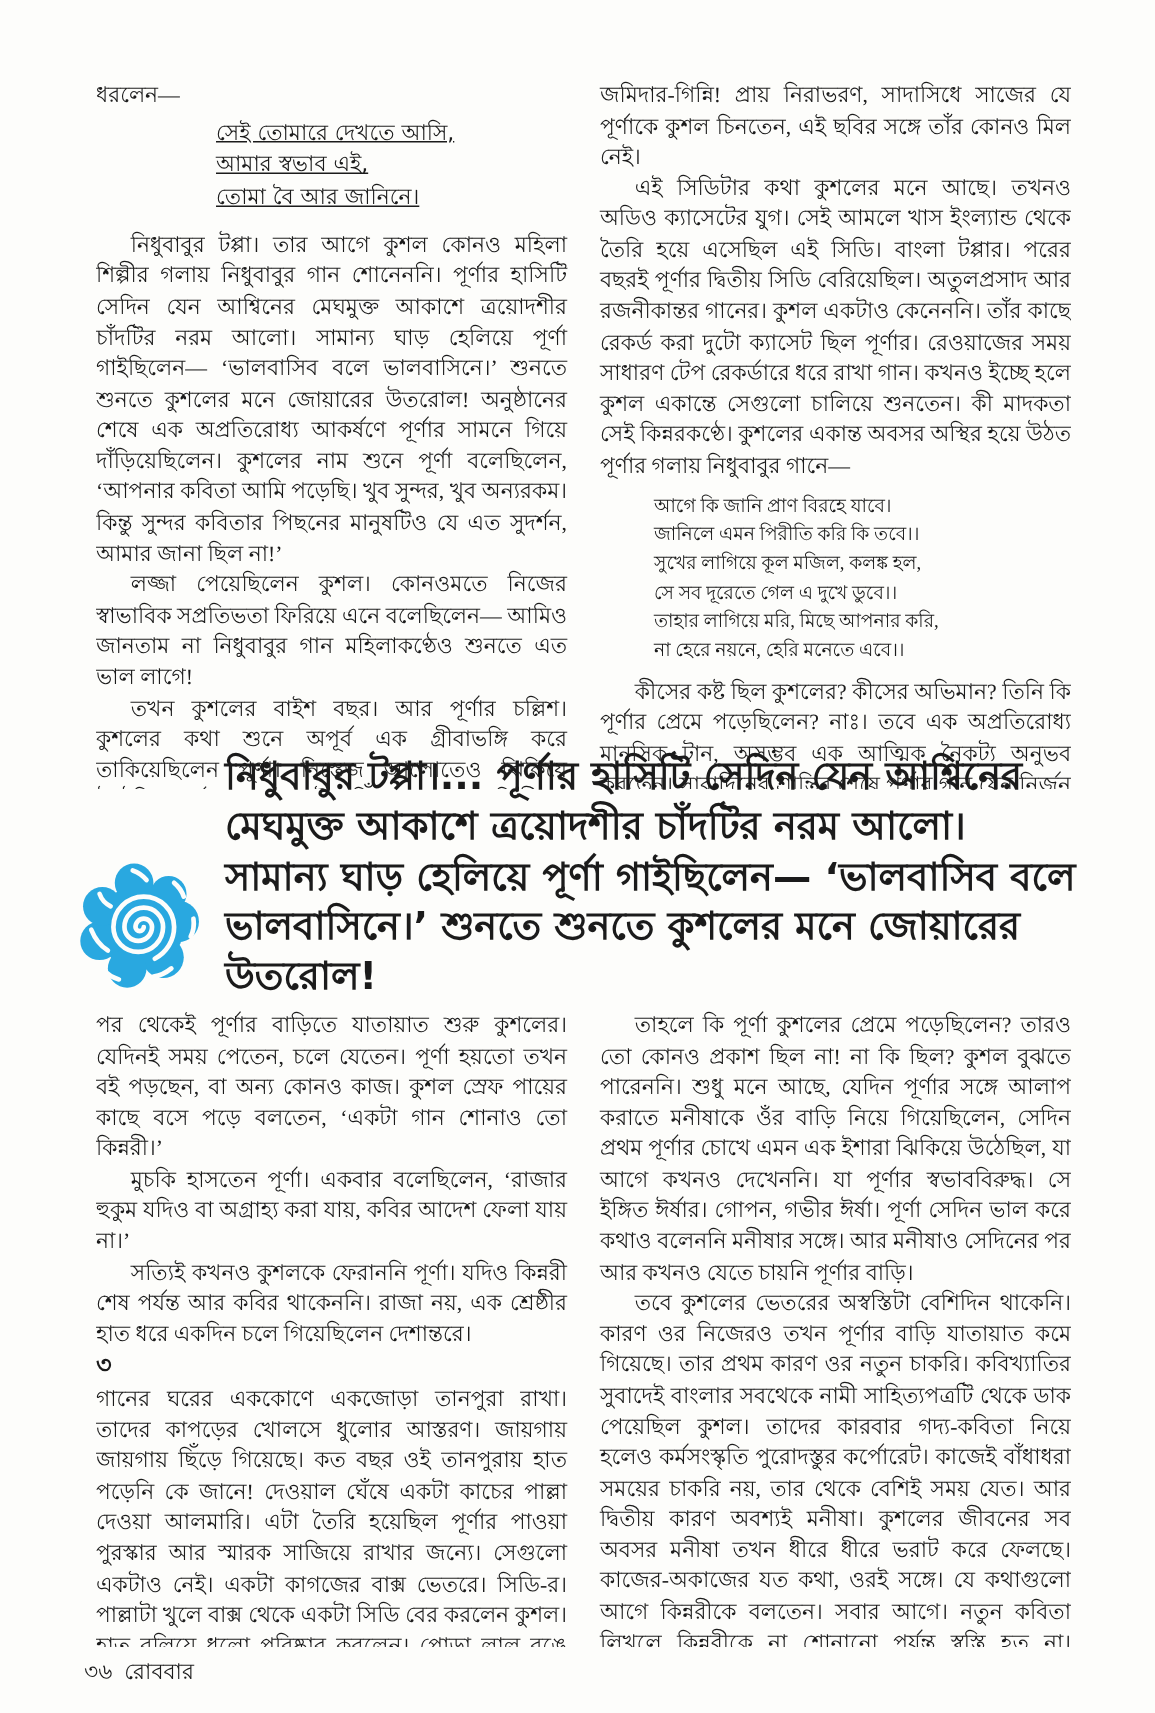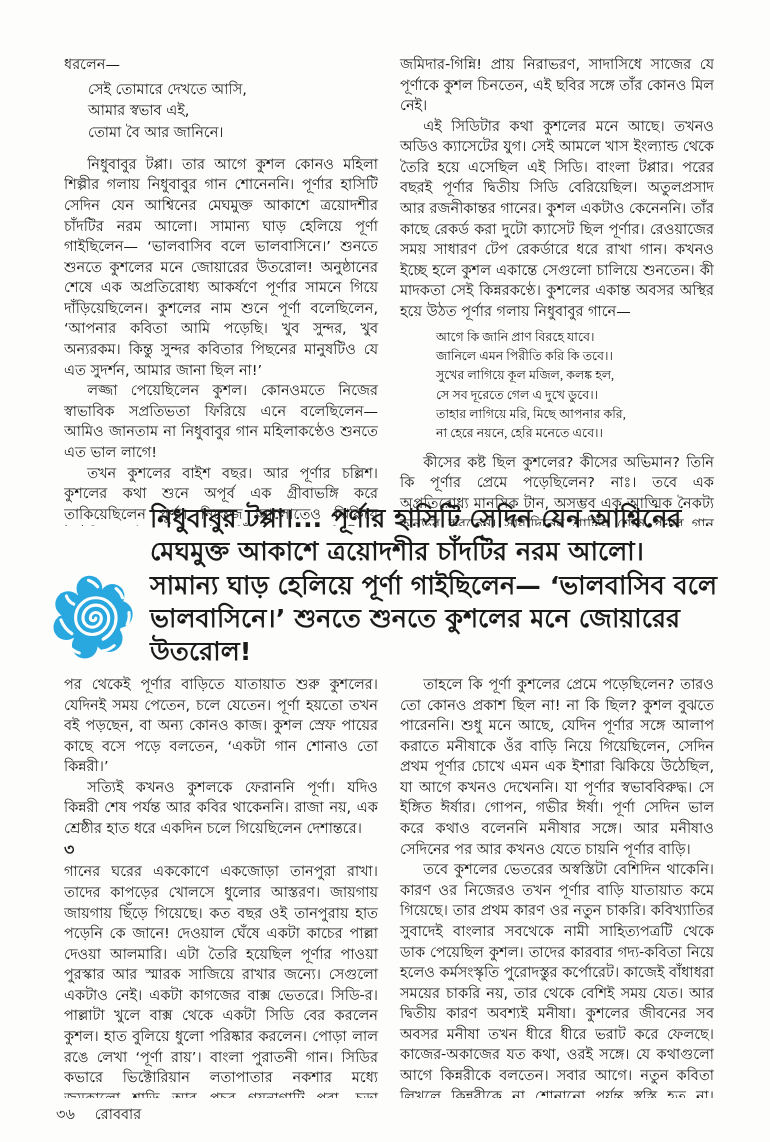--- a/index.html
+++ b/index.html
@@ -20,24 +20,24 @@
   .band-top{top:54px;height:472px;}
   .band-bottom{top:674px;height:424px;}
   .cols{display:flex;gap:22px;height:100%;}
   .col{flex:1 1 0;min-width:0;}
   .bodytext{
     font-size:14.5px;
     line-height:1.42;
     text-align:justify;
     letter-spacing:0;
   }
-  .bodytext p{margin:0;}
+  .bodytext p{margin:0;font-family:Liberation Serif, serif;}
   .bodytext p.indent{text-indent:1.6em;}
   .lead-in{margin:0 0 2px 0;}
-  .verse{margin:4px 0 10px 24px;line-height:1.5;}
+  .verse{margin:4px 0 10px 80px;line-height:1.5;text-decoration:underline;}
   .verse div{white-space:nowrap;}
   .song-verse{
     margin:6px 0 8px 36px;
     font-size:12.5px;
     line-height:1.55;
     font-family:Liberation Serif, serif;
   }
   .song-verse div{white-space:nowrap;}
   .section-num{
     font-weight:bold;
@@ -60,21 +60,21 @@
     font-size:25.5px;
     font-weight:600;
     line-height:1.3;
     text-align:left;
   }
   
   .page-footer{
     position:absolute;
     left:56px;top:1103px;
     font-size:14.5px;
-    display:flex;gap:20px;
+    display:flex;gap:8px;
   }
 </style>
 </head>
 <body>
 
 <div class="page">
 
   <div class="band band-top">
     <div class="cols">
       <div class="col bodytext">
@@ -130,20 +130,21 @@
         </g>
       </svg>
     </div>
     <div class="pull-quote">নিধুবাবুর টপ্পা।... পূর্ণার হাসিটি সেদিন যেন আশ্বিনের মেঘমুক্ত আকাশে ত্রয়োদশীর চাঁদটির নরম আলো। সামান্য ঘাড় হেলিয়ে পূর্ণা গাইছিলেন— ‘ভালবাসিব বলে ভালবাসিনে।’ শুনতে শুনতে কুশলের মনে জোয়ারের উতরোল!</div>
   </div>
 
   <div class="band band-bottom">
     <div class="cols">
       <div class="col bodytext">
         <p>পর থেকেই পূর্ণার বাড়িতে যাতায়াত শুরু কুশলের। যেদিনই সময় পেতেন, চলে যেতেন। পূর্ণা হয়তো তখন বই পড়ছেন, বা অন্য কোনও কাজ। কুশল স্রেফ পায়ের কাছে বসে পড়ে বলতেন, ‘একটা গান শোনাও তো কিন্নরী।’</p>
+        <p class="indent">মুচকি হাসতেন পূর্ণা। একবার বলেছিলেন, ‘রাজার হুকুম যদিও বা অগ্রাহ্য করা যায়, কবির আদেশ ফেলা যায় না।’</p>
         <p class="indent">সত্যিই কখনও কুশলকে ফেরাননি পূর্ণা। যদিও কিন্নরী শেষ পর্যন্ত আর কবির থাকেননি। রাজা নয়, এক শ্রেষ্ঠীর হাত ধরে একদিন চলে গিয়েছিলেন দেশান্তরে।</p>
         <p class="section-num">৩</p>
         <p>গানের ঘরের এককোণে একজোড়া তানপুরা রাখা। তাদের কাপড়ের খোলসে ধুলোর আস্তরণ। জায়গায় জায়গায় ছিঁড়ে গিয়েছে। কত বছর ওই তানপুরায় হাত পড়েনি কে জানে! দেওয়াল ঘেঁষে একটা কাচের পাল্লা দেওয়া আলমারি। এটা তৈরি হয়েছিল পূর্ণার পাওয়া পুরস্কার আর স্মারক সাজিয়ে রাখার জন্যে। সেগুলো একটাও নেই। একটা কাগজের বাক্স ভেতরে। সিডি-র। পাল্লাটা খুলে বাক্স থেকে একটা সিডি বের করলেন কুশল। হাত বুলিয়ে ধুলো পরিষ্কার করলেন। পোড়া লাল রঙে লেখা ‘পূর্ণা রায়’। বাংলা পুরাতনী গান। সিডির কভারে ভিক্টোরিয়ান লতাপাতার নকশার মধ্যে জমকালো শাড়ি আর প্রচুর গয়নাগাটি পরা, চড়া সাজগোজ করা পূর্ণার ছবি। যেন</p>
       </div>
       <div class="col bodytext">
         <p class="indent">তাহলে কি পূর্ণা কুশলের প্রেমে পড়েছিলেন? তারও তো কোনও প্রকাশ ছিল না! না কি ছিল? কুশল বুঝতে পারেননি। শুধু মনে আছে, যেদিন পূর্ণার সঙ্গে আলাপ করাতে মনীষাকে ওঁর বাড়ি নিয়ে গিয়েছিলেন, সেদিন প্রথম পূর্ণার চোখে এমন এক ইশারা ঝিকিয়ে উঠেছিল, যা আগে কখনও দেখেননি। যা পূর্ণার স্বভাববিরুদ্ধ। সে ইঙ্গিত ঈর্ষার। গোপন, গভীর ঈর্ষা। পূর্ণা সেদিন ভাল করে কথাও বলেননি মনীষার সঙ্গে। আর মনীষাও সেদিনের পর আর কখনও যেতে চায়নি পূর্ণার বাড়ি।</p>
         <p class="indent">তবে কুশলের ভেতরের অস্বস্তিটা বেশিদিন থাকেনি। কারণ ওর নিজেরও তখন পূর্ণার বাড়ি যাতায়াত কমে গিয়েছে। তার প্রথম কারণ ওর নতুন চাকরি। কবিখ্যাতির সুবাদেই বাংলার সবথেকে নামী সাহিত্যপত্রটি থেকে ডাক পেয়েছিল কুশল। তাদের কারবার গদ্য-কবিতা নিয়ে হলেও কর্মসংস্কৃতি পুরোদস্তুর কর্পোরেট। কাজেই বাঁধাধরা সময়ের চাকরি নয়, তার থেকে বেশিই সময় যেত। আর দ্বিতীয় কারণ অবশ্যই মনীষা। কুশলের জীবনের সব অবসর মনীষা তখন ধীরে ধীরে ভরাট করে ফেলছে। কাজের-অকাজের যত কথা, ওরই সঙ্গে। যে কথাগুলো আগে কিন্নরীকে বলতেন। সবার আগে। নতুন কবিতা লিখলে কিন্নরীকে না শোনানো পর্যন্ত স্বস্তি হত না। অন্যদিকে সমস্ত জাগতিক ব্যাপারে উদাসীন পূর্ণা একটা সময় কুশলকে ছাড়া এক পা চলতে পারতেন না। সে নতুন ক্যাসেটের চুক্তি সই নিয়ে পরামর্শ হোক, বা মাঝরাতে হঠাৎ ঘুম ভাঙিয়ে দেওয়া কোনও</p>
       </div>
     </div>
   </div>

